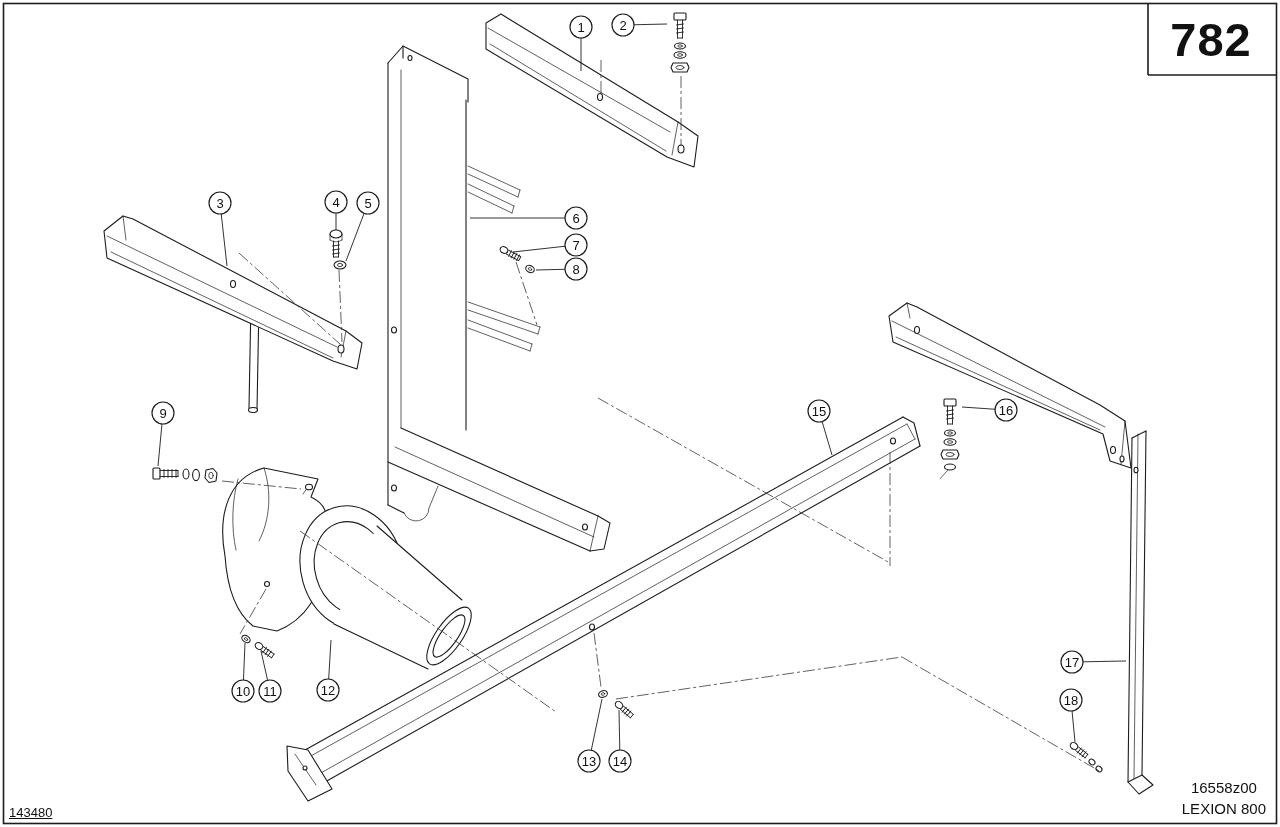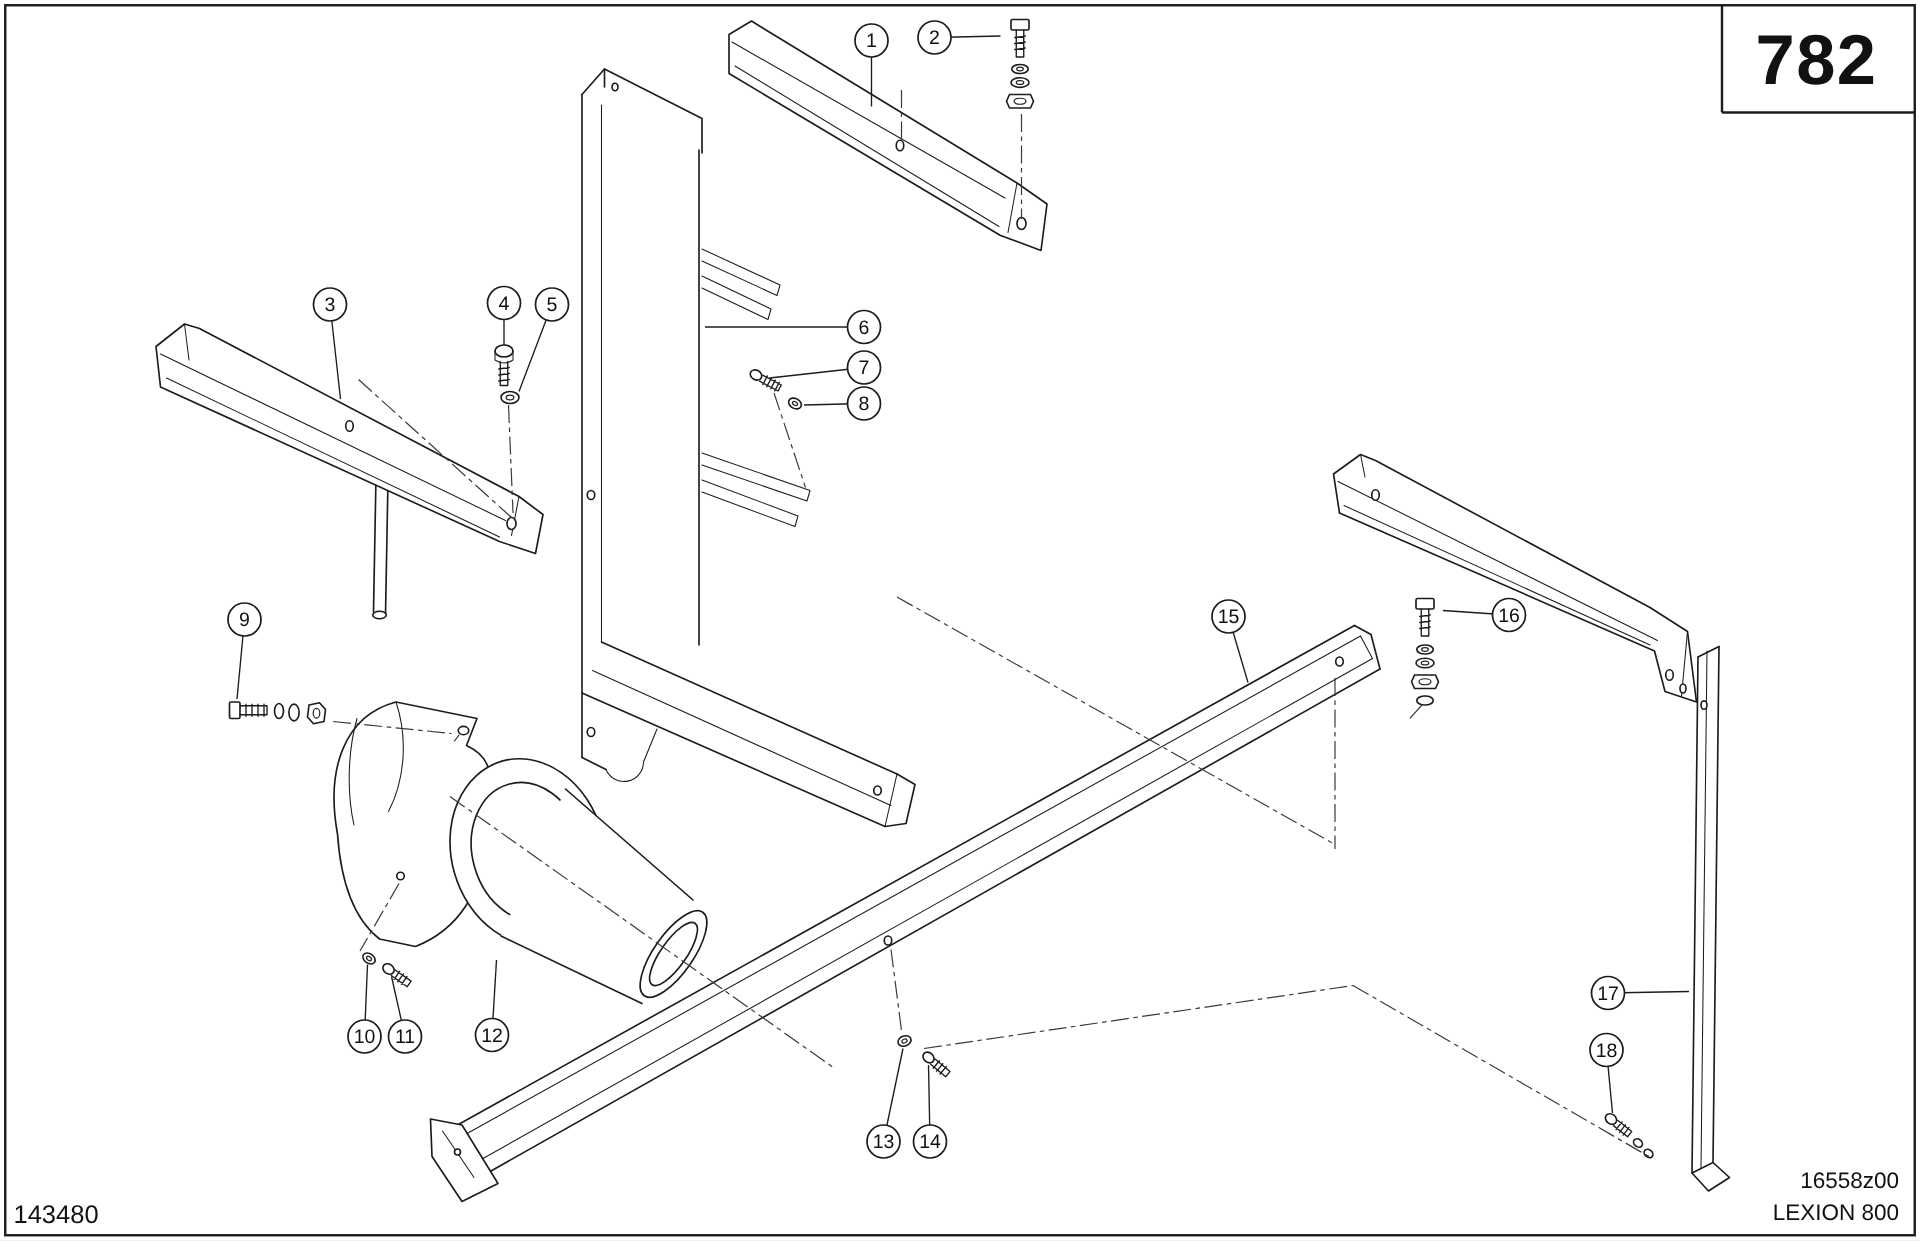--- a/index.html
+++ b/index.html
@@ -15,22 +15,22 @@
   .thin{stroke-width:0.7;}
   .cl {fill:none;stroke:#3a3a3a;stroke-width:0.8;stroke-dasharray:12 3 3 3;}
   .leader{stroke:#1c1c1c;stroke-width:0.9;}
   .balloon{fill:#ffffff;stroke:#1c1c1c;stroke-width:1.15;}
   .balloon-label{font:13px "Liberation Sans",sans-serif;fill:#111;text-anchor:middle;}
   
   .page-number{
     position:absolute;left:1150px;top:12px;width:122px;text-align:center;
     font-size:47px;font-weight:700;letter-spacing:1px;
   }
-  .footer-left{position:absolute;left:9px;bottom:7px;font-size:17px;}
-  .footer-right{position:absolute;right:14px;bottom:7px;font-size:15px;text-align:right;line-height:1.45;}
+  .footer-left{position:absolute;left:9px;bottom:7px;font-size:13px;text-decoration:underline;}
+  .footer-right{position:absolute;right:14px;bottom:7px;font-size:15px;text-align:center;line-height:1.45;}
 </style>
 </head>
 <body>
 
 <div class="sheet">
 
   <svg width="1280" height="827" viewBox="0 0 1280 827">
 
     <g>
       <rect x="3.5" y="3.5" width="1273" height="820" fill="#ffffff" stroke="#1c1c1c" stroke-width="1.6"></rect>

